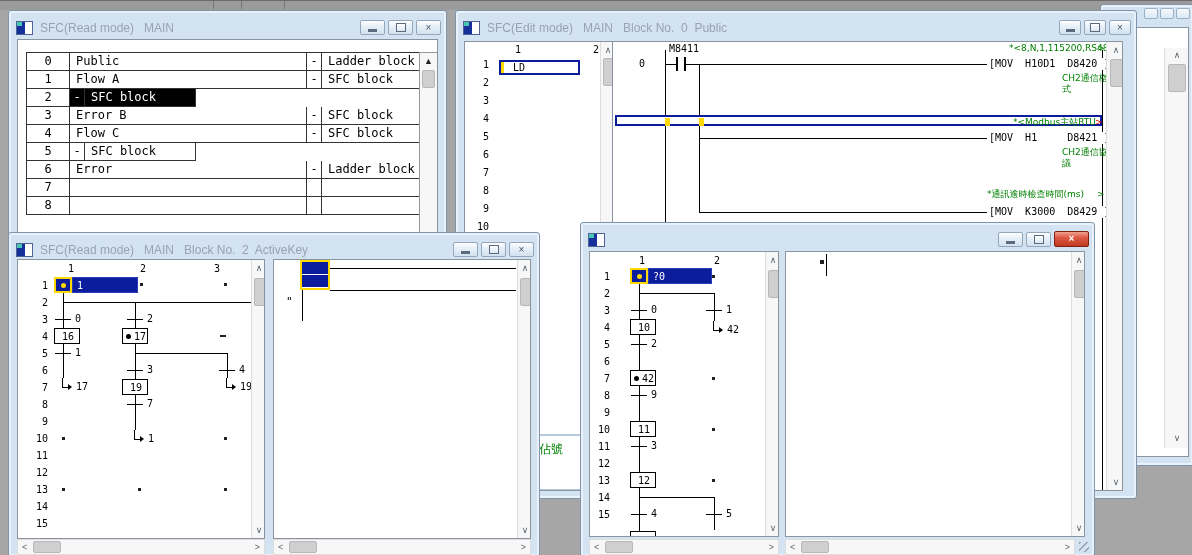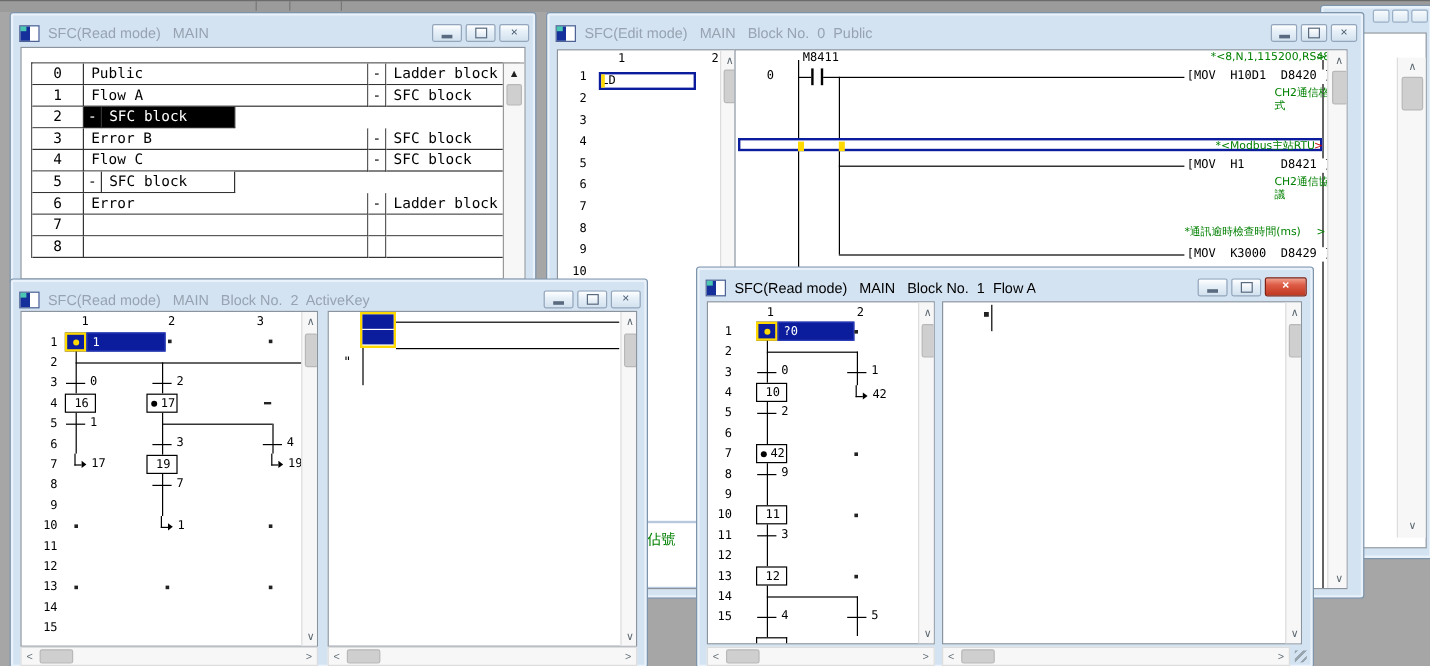--- a/index.html
+++ b/index.html
@@ -79,21 +79,21 @@
   
   .lad{position:absolute;font:10px "DejaVu Sans Mono",monospace;background:#fff;line-height:1;
     padding:1px 2px;white-space:pre}
   .grn{position:absolute;color:#008000;font:9px "DejaVu Sans",sans-serif;line-height:1.2}
   .cbar{position:absolute;width:2px;height:14px;background:#000}
   .selrow{position:absolute;border:2px solid #0b1d9c;background:#fff;box-sizing:border-box}
   .ytick{position:absolute;width:5px;height:8px;background:#ffd900;top:1px}
   .ldbox{position:absolute;border:2px solid #0b1d9c;background:#fff;display:flex;align-items:center;
     font:10px "DejaVu Sans Mono",monospace;box-sizing:border-box}
   .ldbox i{position:absolute;left:0;top:0;bottom:0;width:3px;background:#ffd900}
-  .ldbox b{font-weight:normal;}
+  .ldbox b{font-weight:normal;margin-left:12px}
   .caret{position:absolute;width:1px;background:#000}
   .grip{position:absolute;width:10px;height:10px;
     background:repeating-linear-gradient(135deg,#98a4ae 0 2px,transparent 2px 5px)}
   .ybox{position:absolute;border:2px solid #ffd900;background:#fff;box-sizing:border-box}
   .ybox div{background:#0b1d9c;height:12px;margin:0 0 1px 0}
   .strip-tick{position:absolute;top:0;width:1px;height:8px;background:#777}
   .palef{position:absolute;height:2px;background:#b8c9de}
 </style>
 </head>
 <body>
@@ -429,21 +429,20 @@
     <div class="hsc" style="left:264px;top:306px;width:258px;height:16px">
       <span>&lt;</span>
       <span class="hthm"></span>
       <span>&gt;</span>
     </div>
   </div>
 
   <div class="win active" style="left:580px;top:222px;width:513px;height:333px;z-index:4">
     <div class="tbar">
       <span class="icn"></span>
-      <span class="ttl">SFC(Read mode)   MAIN   Block No.  1  Flow A</span>
       <span class="btns">
         <span class="wbtn">
             <i class="mn"></i>
           </span>
         <span class="wbtn">
             <i class="mx"></i>
           </span>
         <span class="wbtn cl-red">×</span>
       </span>
     </div>

